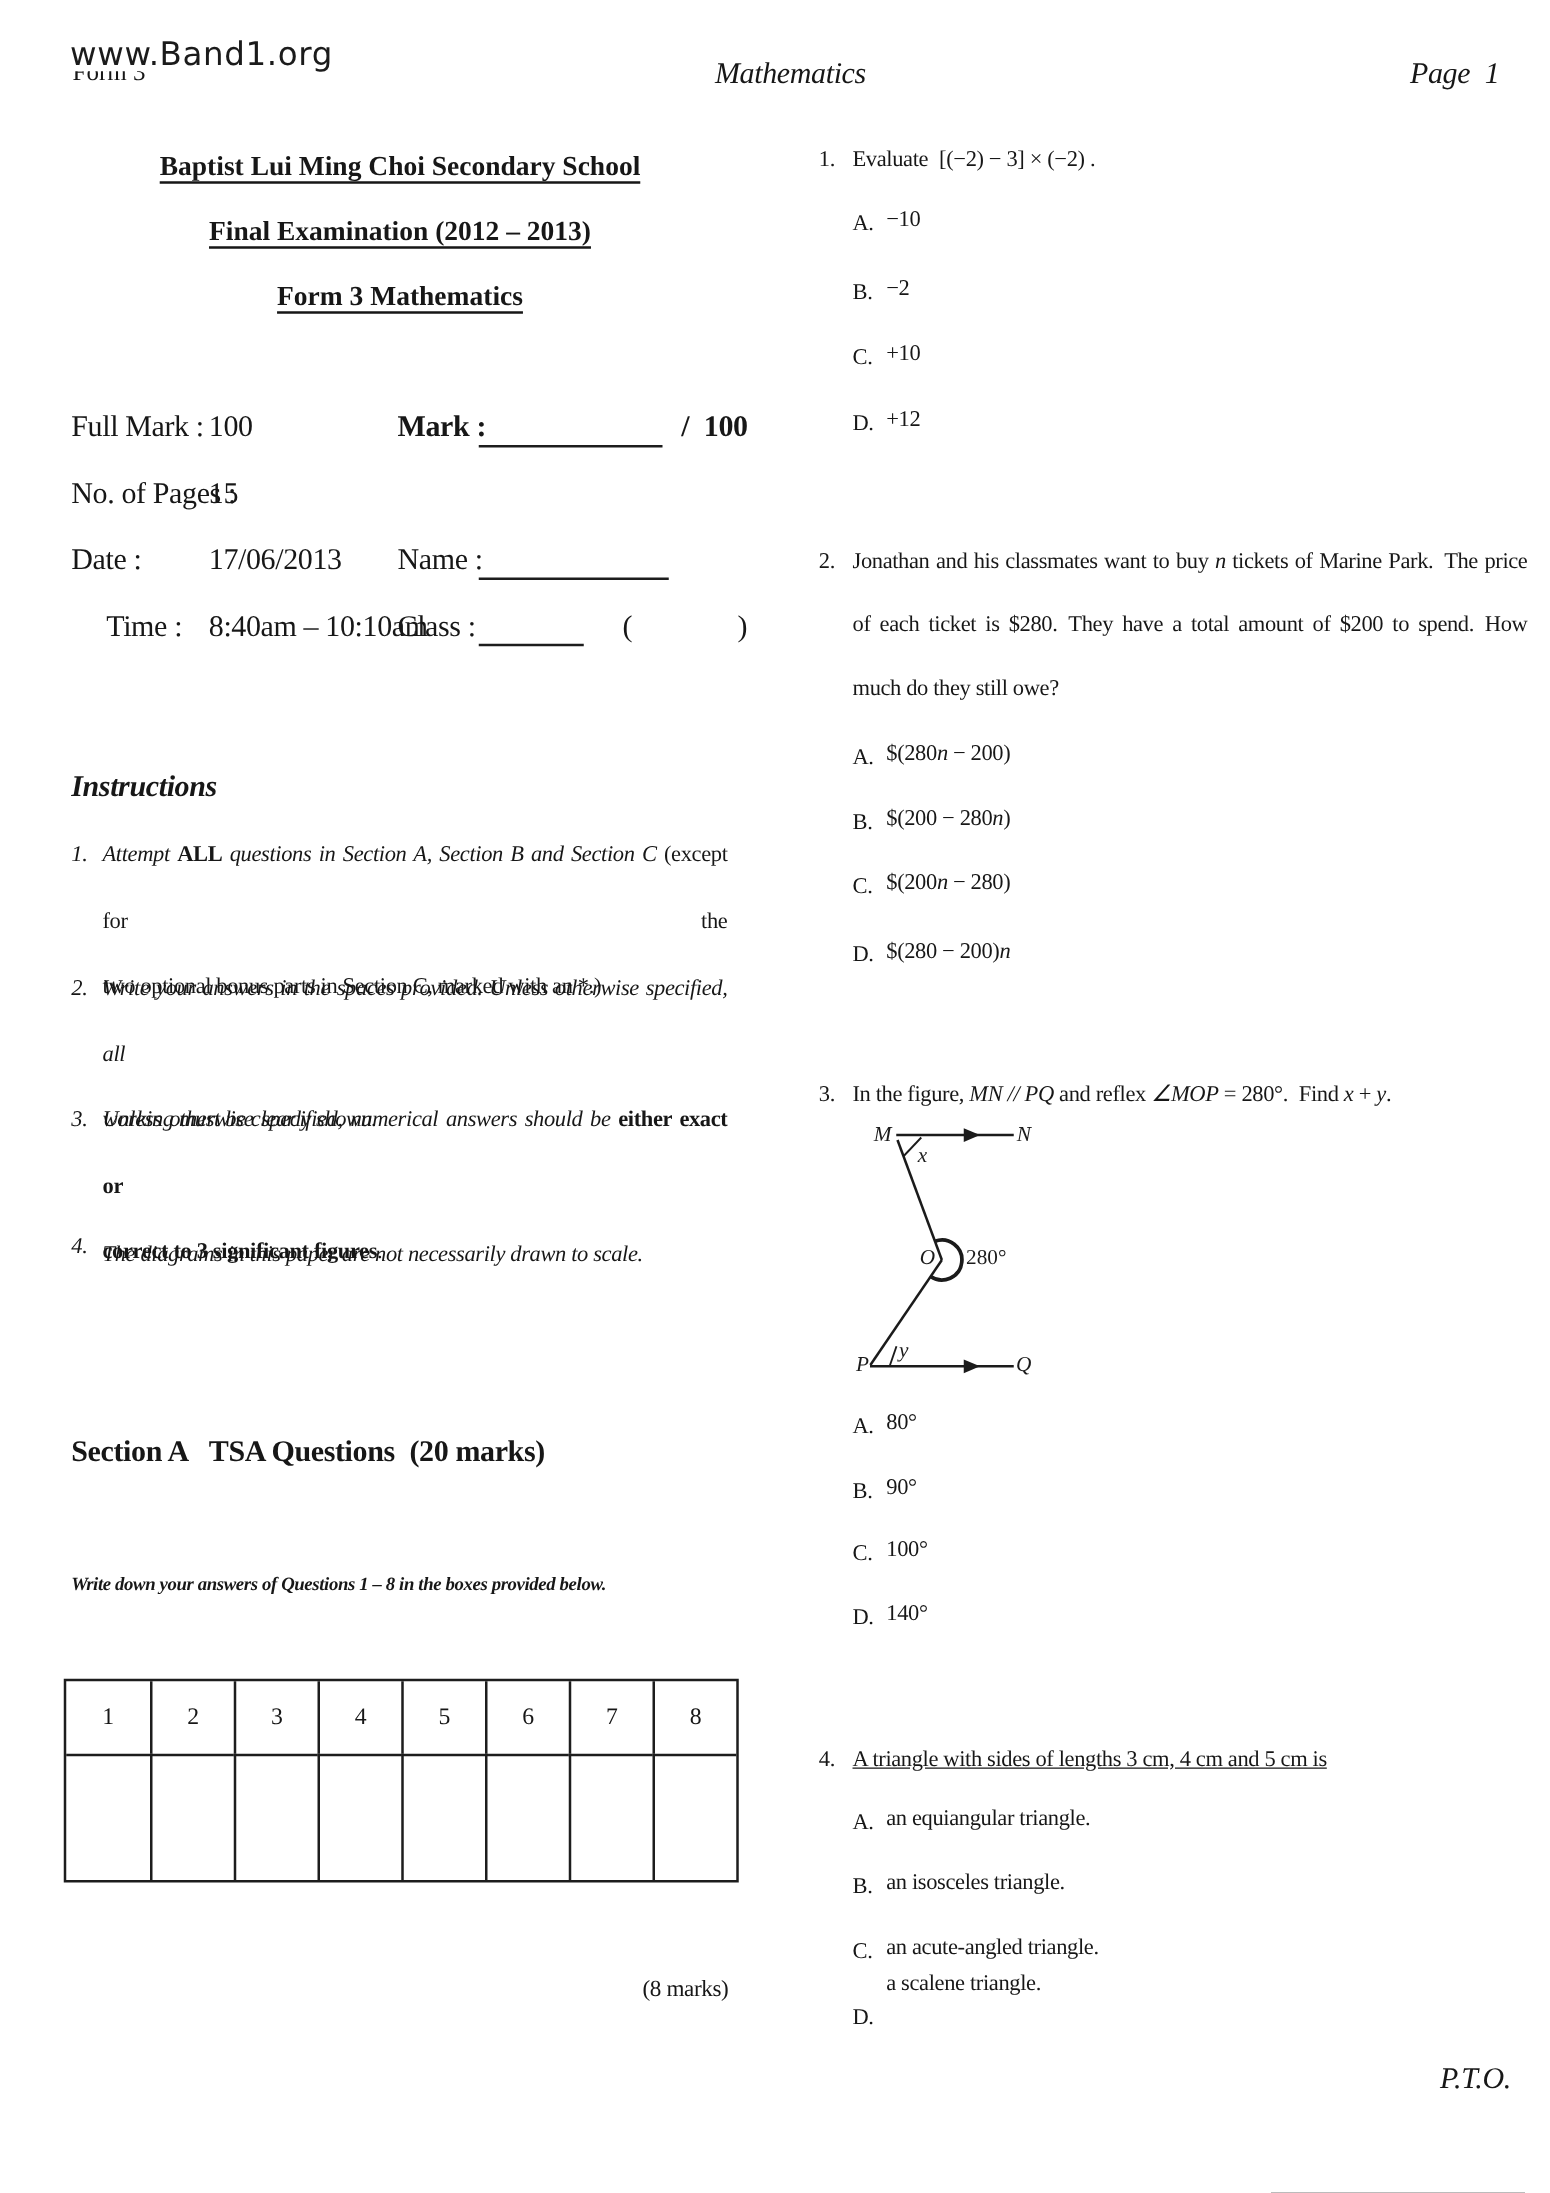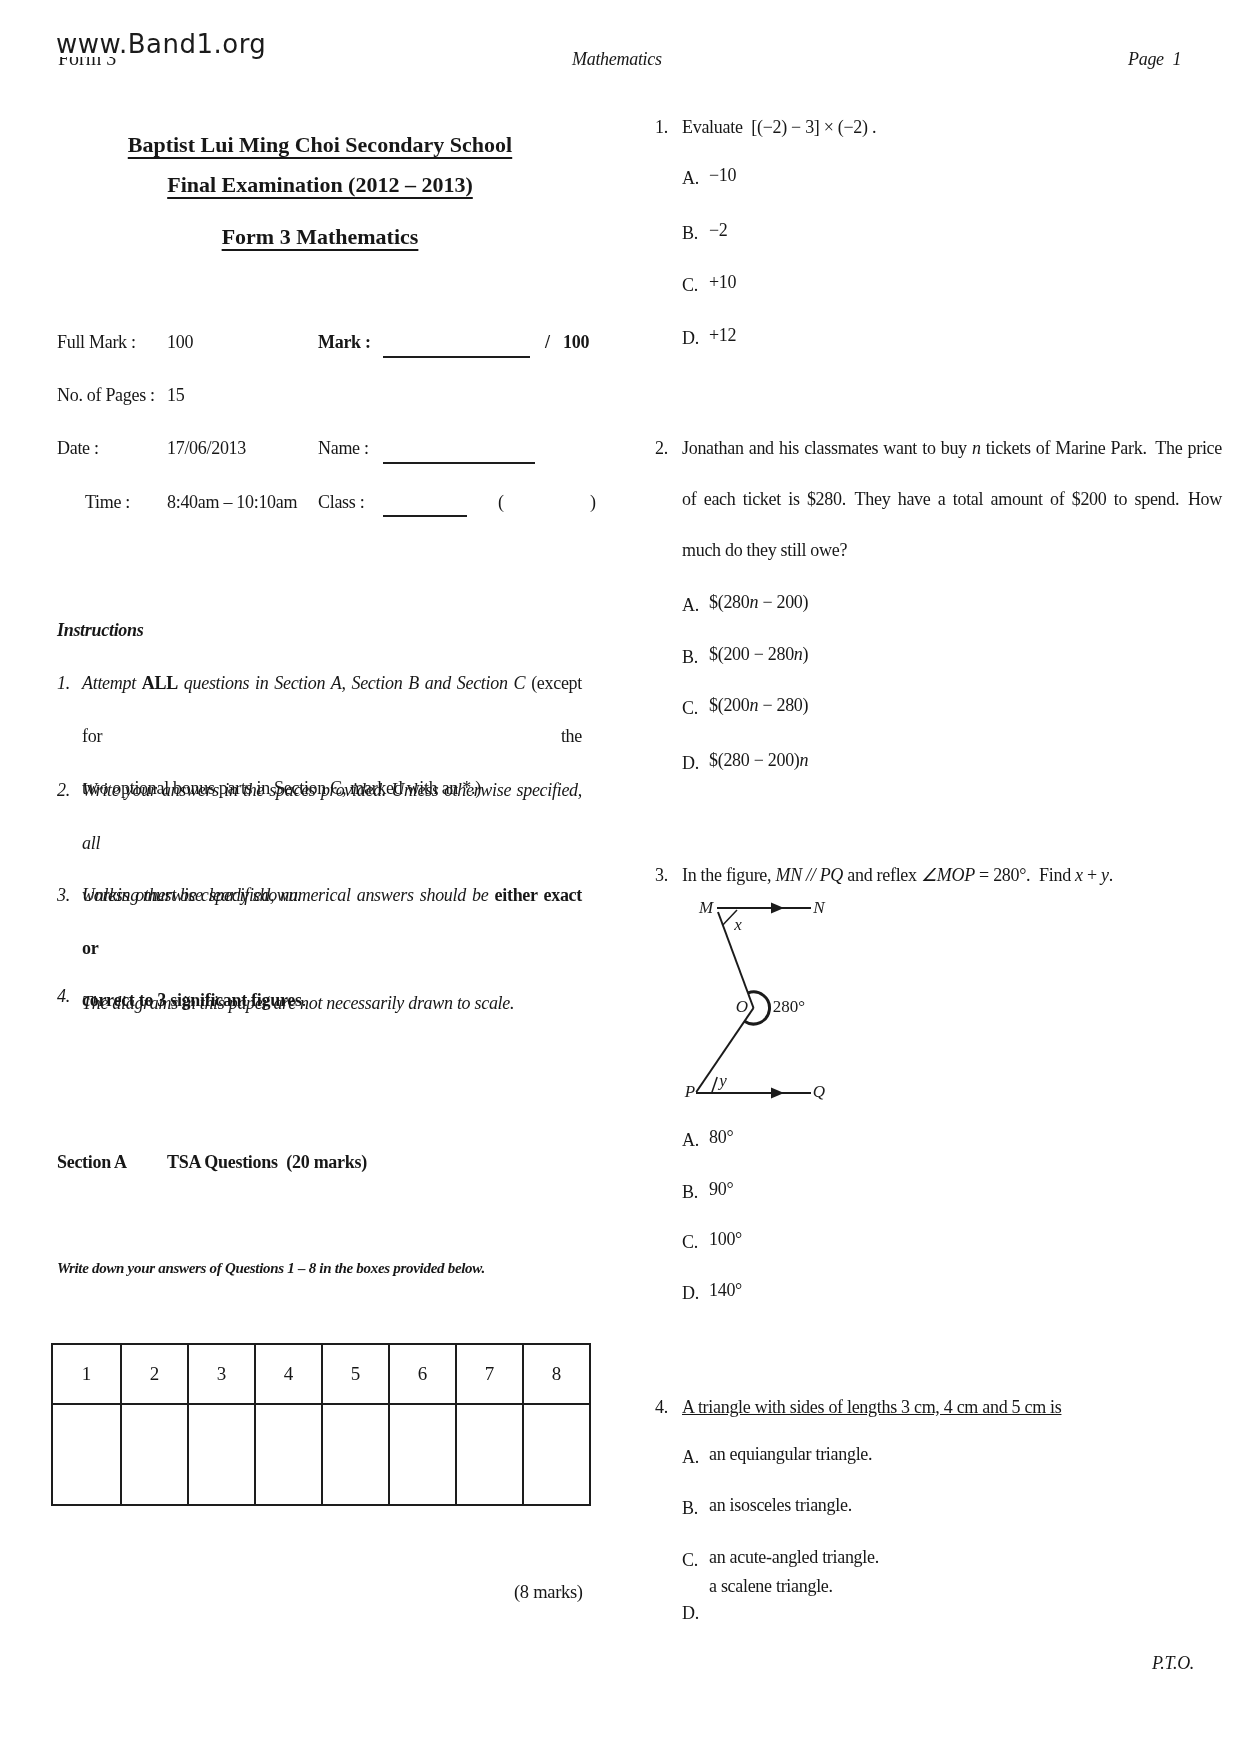--- a/index.html
+++ b/index.html
@@ -1,20 +1,20 @@
 <!DOCTYPE html>
 <html><head>
 <meta charset="utf-8">
 <style>
   html,body{margin:0;padding:0;background:#888;}
   .page{position:relative;width:1240px;height:1754px;background:#ffffff;overflow:hidden;
         font-family:"Liberation Serif",serif;color:#171717;}
   .sr{position:absolute;font-family:"Liberation Serif",serif;color:#171717;
       font-size:18px;letter-spacing:-0.3px;line-height:26px;white-space:pre;}
-  .f19{font-size:18px;}
+  .f19{font-size:24px;}
   .b{font-weight:bold;}
   .it{font-style:italic;}
   .bi{font-weight:bold;font-style:italic;}
   .wmbox{position:absolute;left:24px;top:4px;width:262px;height:53px;background:#ffffff;z-index:3;}
   .wm{position:absolute;left:56px;top:30px;z-index:4;
       font-family:"DejaVu Sans","Liberation Sans",sans-serif;
       font-size:26px;line-height:28px;color:#1b1b1b;letter-spacing:0.5px;}
   .form3{position:absolute;left:58px;top:46px;z-index:2;font-size:20px;line-height:24px;}
   .titlebox{position:absolute;left:30px;width:580px;text-align:center;
             font-weight:bold;font-size:22px;line-height:28px;}
@@ -45,21 +45,21 @@
 
 <div class="page">
 
   <div class="form3">Form 3</div>
   <div class="wmbox"></div>
   <div class="wm">www.Band1.org</div>
 
   <div class="sr it f19" style="left:572px;top:46px;">Mathematics</div>
   <div class="sr it f19" style="left:1128px;top:46px;">Page 1</div>
 
-  <div class="titlebox" style="top:119px;margin-top:12px;"><span class="u">Baptist Lui Ming Choi Secondary School</span></div>
+  <div class="titlebox" style="top:119px;"><span class="u">Baptist Lui Ming Choi Secondary School</span></div>
   <div class="titlebox" style="top:171px;"><span class="u">Final Examination (2012 – 2013)</span></div>
   <div class="titlebox" style="top:223px;"><span class="u">Form 3 Mathematics</span></div>
 
   <span class="sr f19" style="left:57px;top:329px;">Full Mark :</span>
   <span class="sr f19" style="left:167px;top:329px;">100</span>
   <span class="sr f19 b" style="left:318px;top:329px;">Mark :</span>
   <div class="uline" style="left:383px;top:356px;width:147px;"></div>
   <span class="sr f19 b" style="left:545px;top:329px;">/</span>
   <span class="sr f19 b" style="left:563px;top:329px;">100</span>
 

